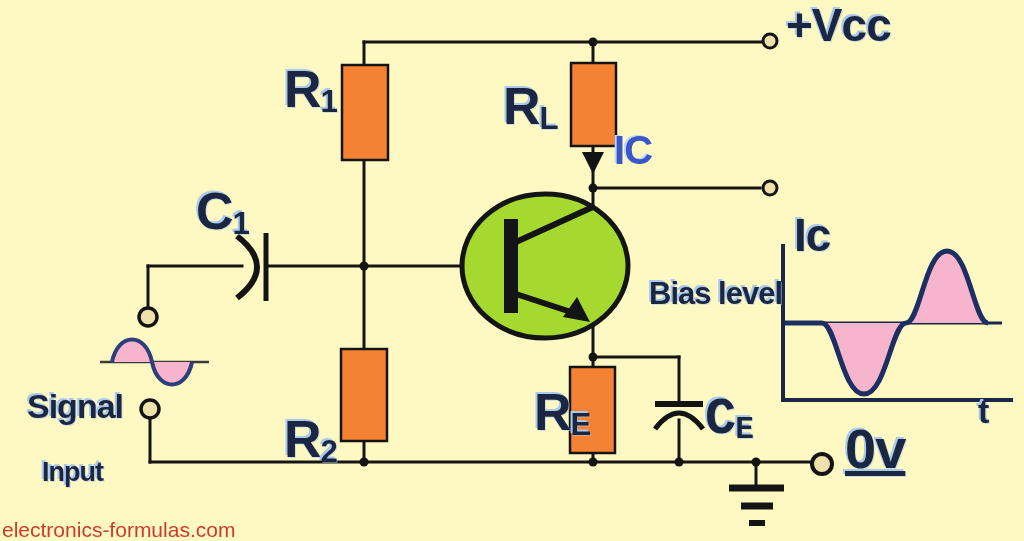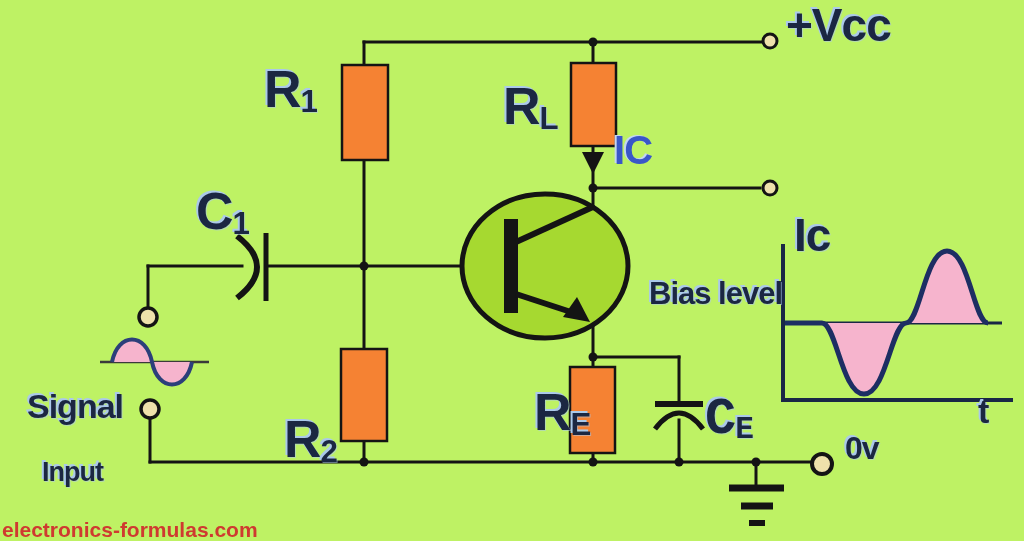--- a/index.html
+++ b/index.html
@@ -1,20 +1,20 @@
 <!DOCTYPE html>
 <html><head>
 <meta charset="utf-8">
 <style>
   html,body { margin:0; padding:0; }
   body { font-family: "Liberation Sans", sans-serif; }
   #stage {
     position: relative;
     width: 1024px; height: 541px;
-    background: #bef264;
+    background: #fef9c3;
     overflow: hidden;
   }
   #circuit-svg { position:absolute; left:0; top:0; }
   .lbl {
     position: absolute;
     font-weight: 700;
     color: #1b2742;
     text-shadow: -2px -2px 0 #abc9e9, 1px 1px 0 rgba(171,201,233,.55);
     white-space: nowrap;
     line-height: 1;
@@ -125,21 +125,21 @@
       <path d="M 785 323 H 1002" stroke="#1a2746" stroke-width="3" fill="none"></path>
       <path d="M 822 323 C 836 323 842 394 864 394 C 886 394 892 323 906 323 C 920 323 925 251 947 251 C 969 251 974 323 988 323 Z" fill="#f6b4cd"></path>
       <path d="M 785 323 L 822 323 C 836 323 842 394 864 394 C 886 394 892 323 906 323 C 920 323 925 251 947 251 C 969 251 974 323 988 323" stroke="#1d2e63" stroke-width="5" fill="none"></path>
       <path d="M 783 244 V 400 H 1013" stroke="#1a2746" stroke-width="4" fill="none"></path>
     </g>
   </svg>
 
   <div class="lbl term-lbl" style="left:786px; top:2px;">+Vcc</div>
 
 
-  <div class="lbl comp" style="left:264px; top:63px;">
+  <div class="lbl comp" style="left:284px; top:63px;">
     <span>R</span><span class="sub">1</span>
   </div>
 
   <div class="lbl comp" style="left:503px; top:80px;">
     <span>R</span><span class="sub">L</span>
   </div>
 
   <div class="lbl comp" style="left:196px; top:185px;">
     <span>C</span><span class="sub">1</span>
   </div>
@@ -156,23 +156,23 @@
     <span>C</span><span class="sub">E</span>
   </div>
 
   <div class="lbl blue" style="left:614px; top:130px; font-size:40px;">
     <span>I</span><span class="sub">C</span>
   </div>
 
   <div class="lbl" style="left:27px; top:389px; font-size:34px;">Signal</div>
   <div class="lbl" style="left:42px; top:459px; font-size:27px;">Input</div>
 
-  <div class="lbl" style="left:845px; top:432px; font-size:32px;">0v</div>
+  <div class="lbl" style="left:845px; top:421px; font-size:56px;text-decoration:underline;">0v</div>
 
   <div class="lbl" style="left:649px; top:278px; font-size:31px;">Bias level</div>
 
   <div class="lbl" style="left:794px; top:212px; font-size:46px;">Ic</div>
 
   <div class="lbl" style="left:978px; top:394px; font-size:34px;">t</div>
 
-  <div class="watermark" style="left:2px; top:519px;font-weight:bold;">electronics-formulas.com</div>
+  <div class="watermark" style="left:2px; top:519px;">electronics-formulas.com</div>
 
 </div>
 
 </body></html>

